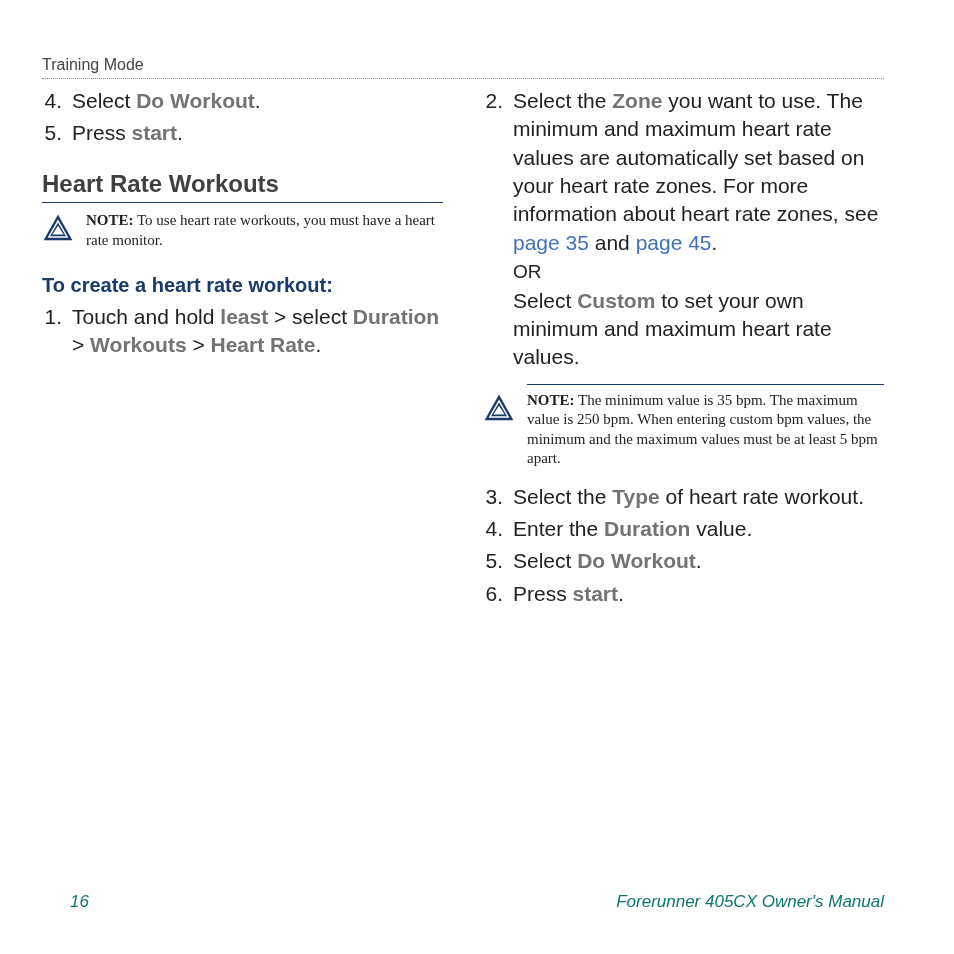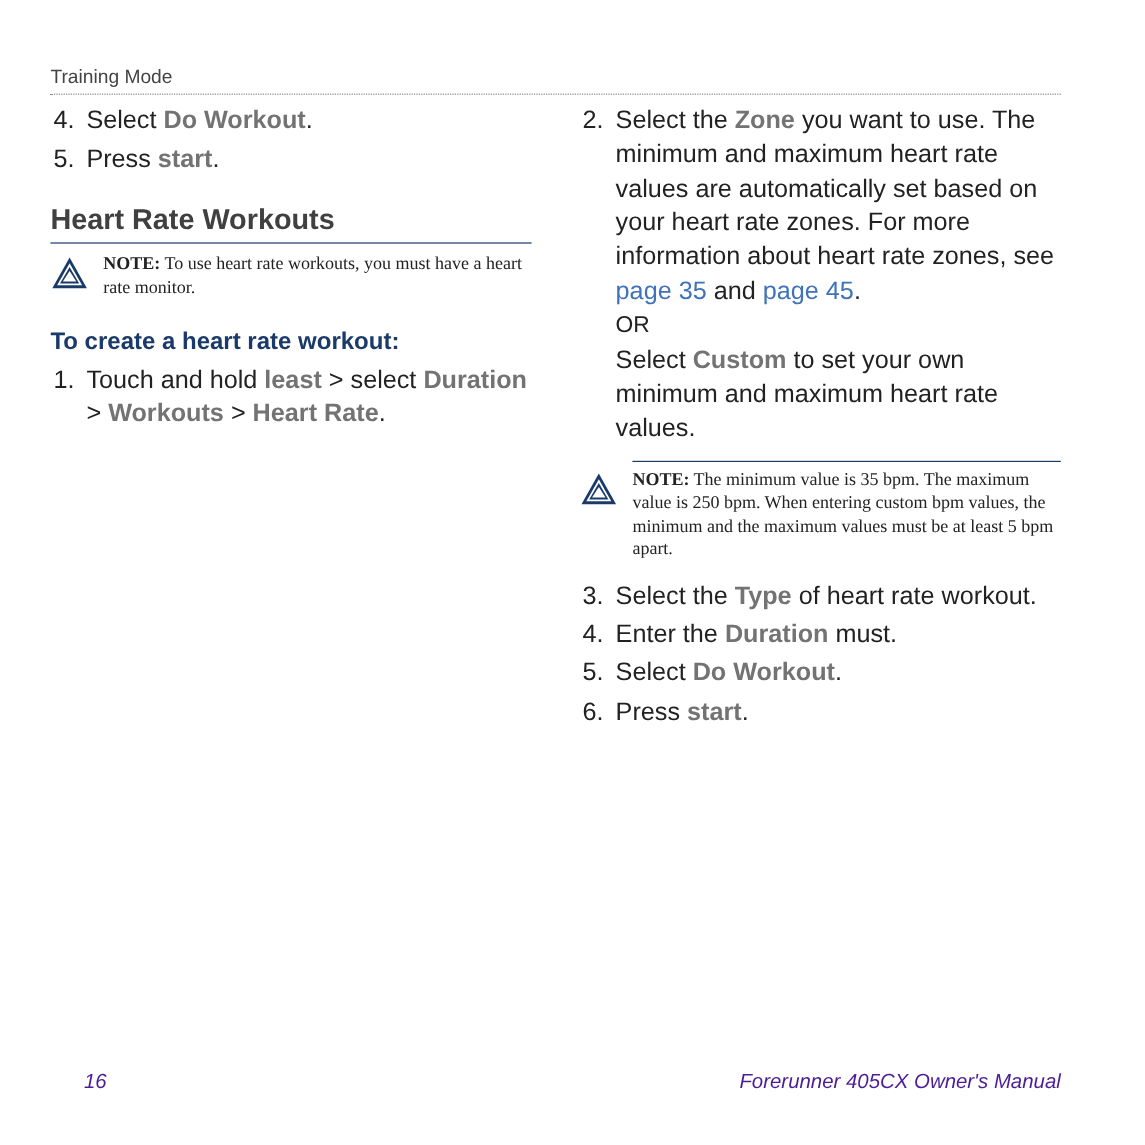--- a/index.html
+++ b/index.html
@@ -91,21 +91,21 @@
   .sub-block { margin-top: 2px; }
   .or-line { font-size: 19px; margin-top: 2px; }
   .footer {
     position: absolute;
     bottom: 42px;
     left: 70px;
     right: 70px;
     display: flex;
     justify-content: space-between;
     font-style: italic;
-    color: #4c1d95;
+    color: #0f766e;
     font-size: 17px;
   }
 </style>
 </head>
 <body>
 
 <div class="page">
   <div class="header-label">Training Mode</div>
 
   <div class="columns">
@@ -188,21 +188,21 @@
       <ol class="ol-list">
         <li class="ol-item">
           <span class="ol-num">3.</span>
           <span class="ol-body">
             <span>Select the </span><span class="bold">Type</span><span> of heart rate workout.</span>
           </span>
         </li>
         <li class="ol-item">
           <span class="ol-num">4.</span>
           <span class="ol-body">
-            <span>Enter the </span><span class="bold">Duration</span><span> must.</span>
+            <span>Enter the </span><span class="bold">Duration</span><span> value.</span>
           </span>
         </li>
         <li class="ol-item">
           <span class="ol-num">5.</span>
           <span class="ol-body">
             <span>Select </span><span class="bold">Do Workout</span><span>.</span>
           </span>
         </li>
         <li class="ol-item">
           <span class="ol-num">6.</span>

